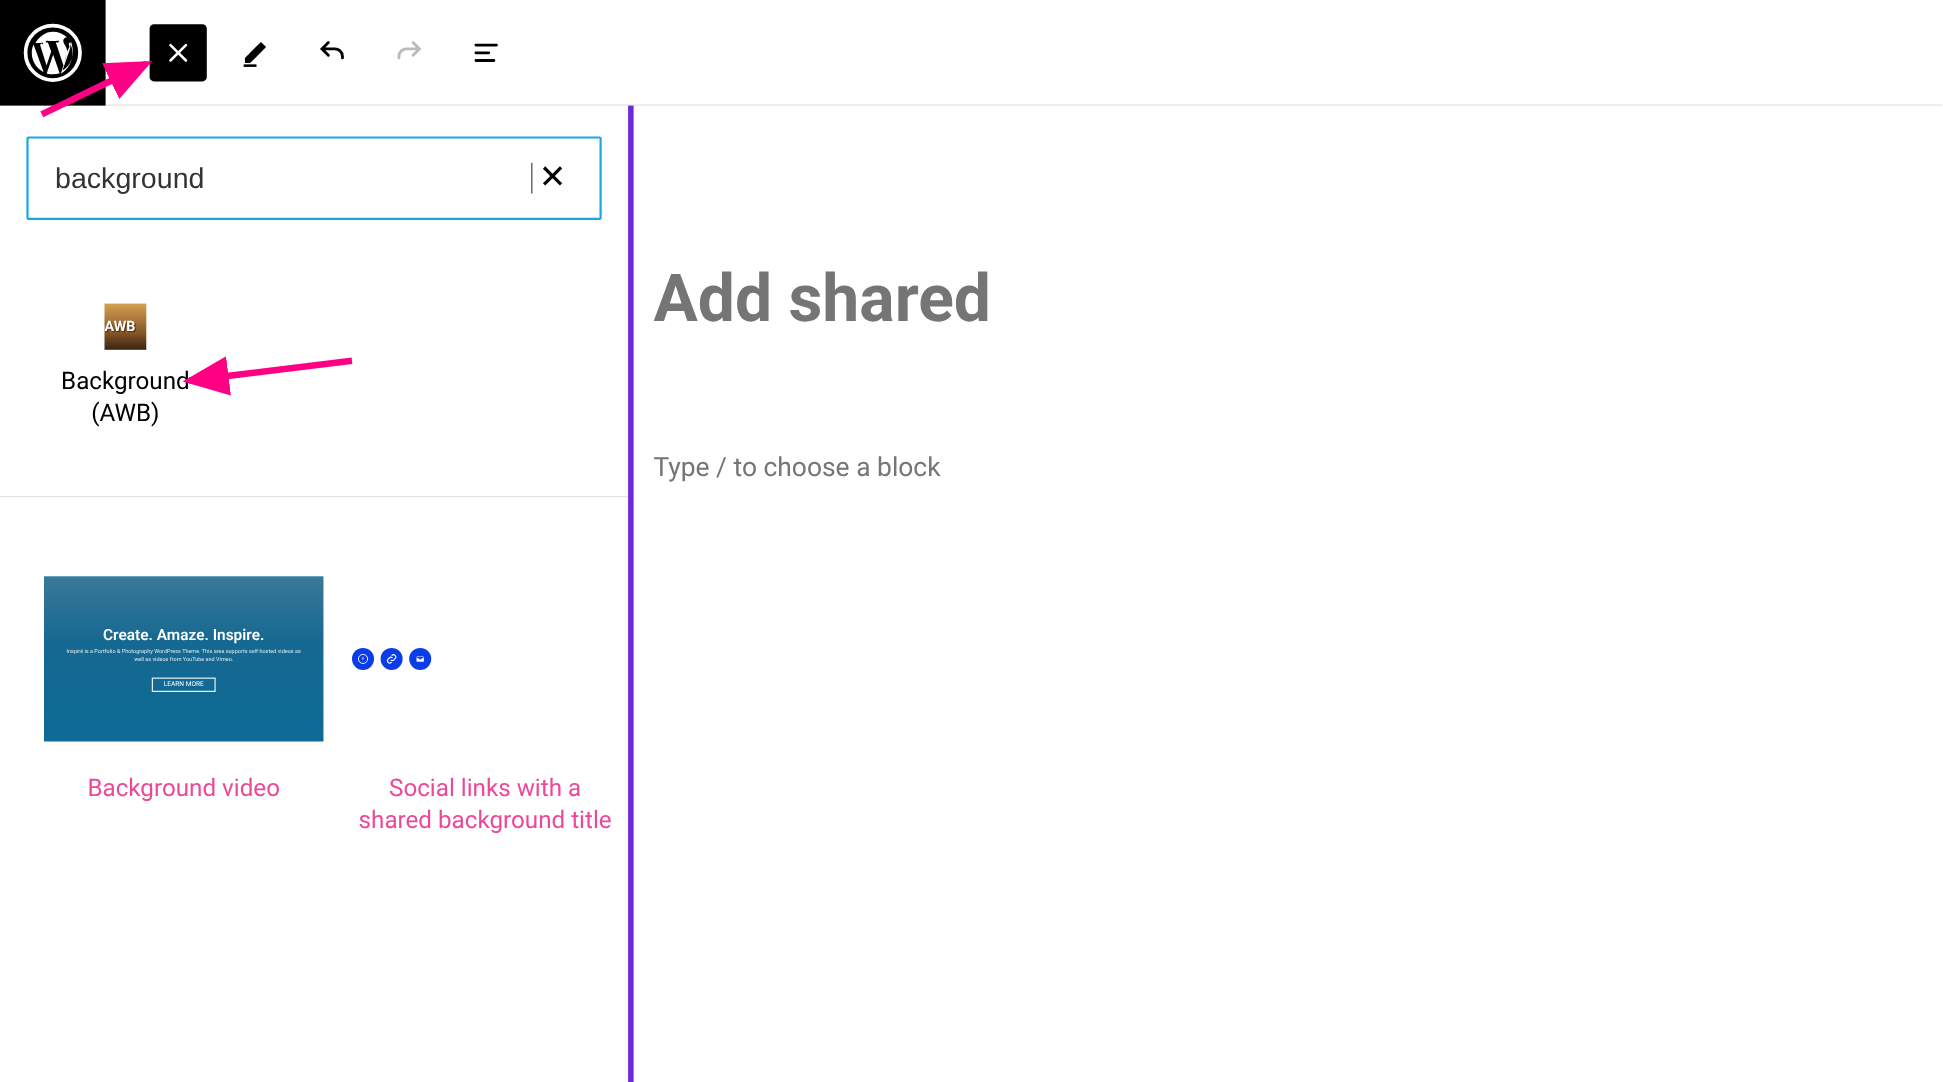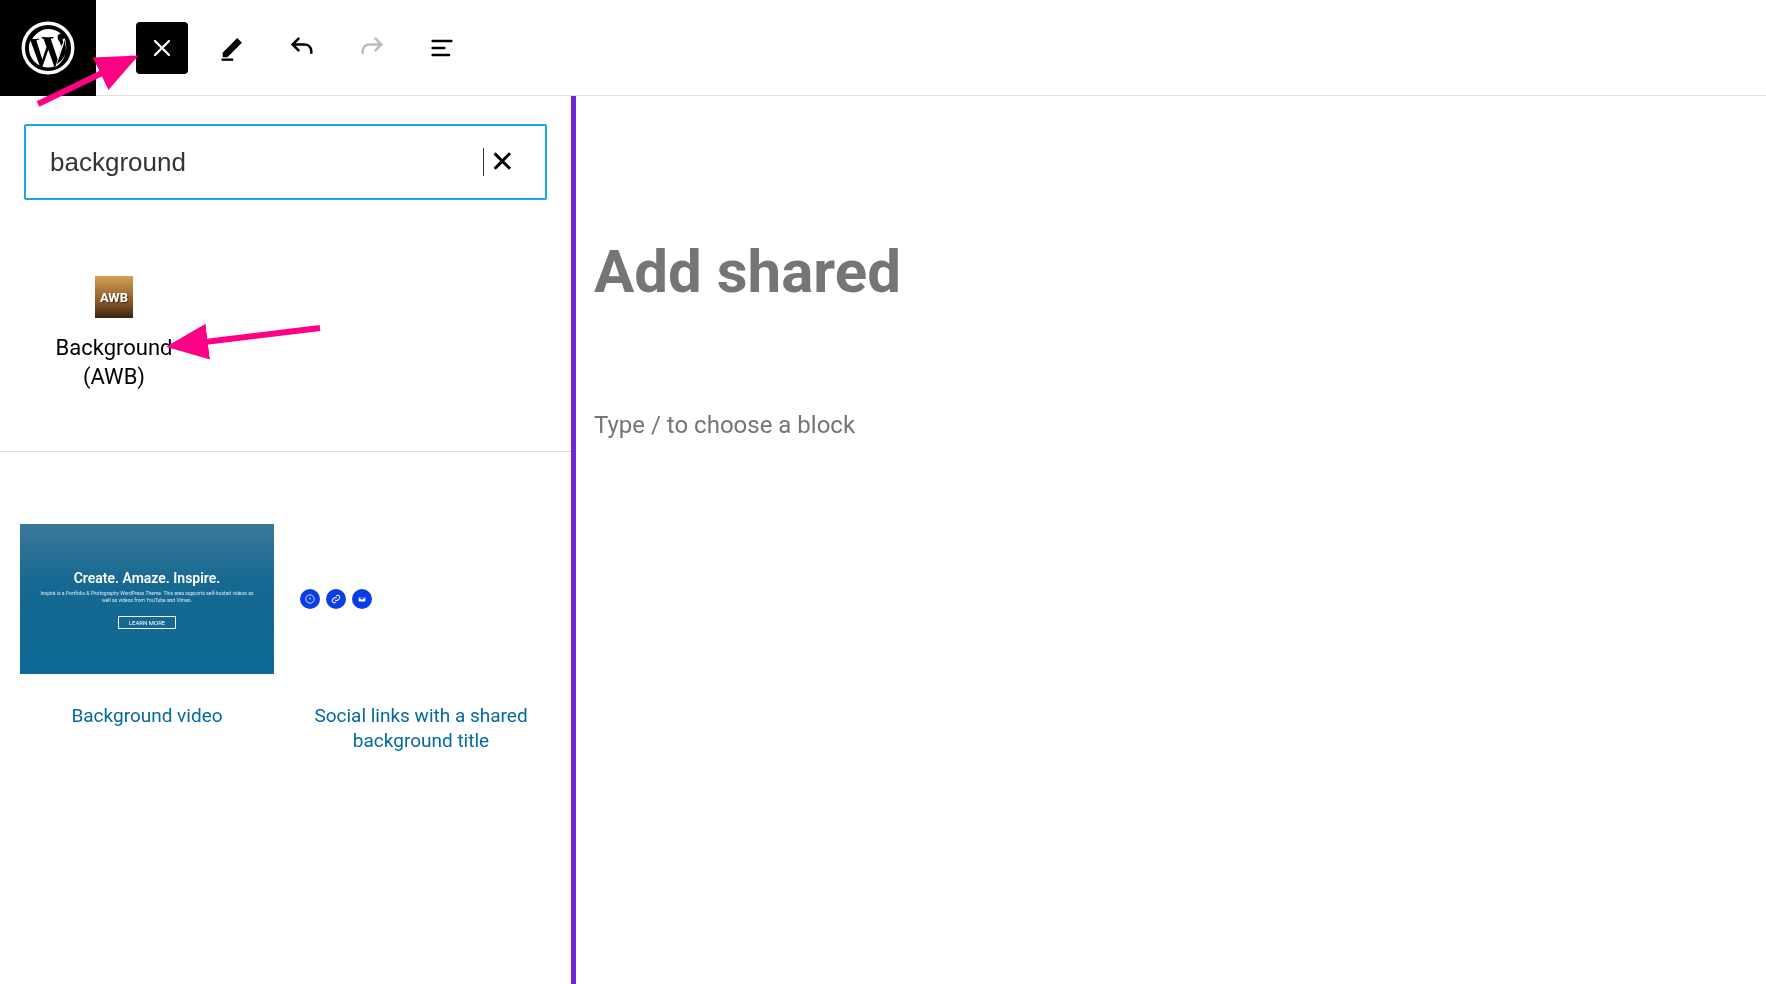--- a/index.html
+++ b/index.html
@@ -17,37 +17,37 @@
     
     .sidebar { width: 576px; border-right: 5px solid #6d28d9; display: flex; flex-direction: column; }
     
     .search-wrap { padding: 28px 24px 20px; }
     .search-box { position: relative; border: 2px solid #18a7e0; border-radius: 2px; height: 76px; display: flex; align-items: center; padding: 0 24px; }
     .search-input { flex: 1; border: none; outline: none; font-size: 26px; color: #333; background: transparent; }
     .search-clear { background: none; border: none; font-size: 30px; cursor: pointer; color: #000; padding: 0 6px; line-height: 1; }
     
     .results { padding: 40px 24px 24px; }
     .result-item { width: 180px; display: flex; flex-direction: column; align-items: center; cursor: pointer; padding: 16px; }
-    .result-icon { width: 38px; height: 42px; background: linear-gradient(to bottom, #d4a050 0%, #8b5a2b 60%, #3a2412 100%); display:flex; align-items:center; justify-content:center; margin-bottom:16px;}
+    .result-icon { width: 38px; height: 42px; background: linear-gradient(to bottom, #d4a050 0%, #8b5a2b 60%, #3a2412 100%); display:flex; align-items:center; margin-bottom:16px;}
     .result-icon-text { color: #fff; font-weight: bold; font-size: 13px; text-shadow: 1px 1px 1px rgba(0,0,0,0.5); }
     .result-label { text-align: center; font-size: 22px; color: #000; line-height: 1.3; }
     
     .divider { height: 1px; background: #e0e0e0; margin-top: 20px; }
     
-    .patterns { padding: 72px 20px; display: flex; gap: 20px; }
+    .patterns { padding: 72px 40px; display: flex; gap: 20px; }
     .pattern-item { display: flex; flex-direction: column; align-items: center; cursor: pointer; }
     .pattern-preview { width: 254px; height: 150px; background: #1a7aa8; margin-bottom: 30px; position: relative; overflow: hidden; }
     .pattern-preview-inner { position: absolute; inset: 0; background: linear-gradient(to bottom, rgba(80,120,140,0.6) 0%, rgba(20,100,140,0.8) 40%, #0d6b95 100%); display: flex; flex-direction: column; align-items: center; justify-content: center; color: #fff; }
     .pattern-preview-title { font-size: 14px; font-weight: 600; margin-bottom: 4px; }
     .pattern-preview-sub { font-size: 5px; opacity: 0.85; text-align: center; padding: 0 20px; line-height: 1.4; }
     .pattern-preview-btn { border: 1px solid #fff; padding: 2px 10px; font-size: 6px; margin-top: 12px; }
     
     .pattern-social { width: 254px; height: 150px; display: flex; align-items: center; justify-content: flex-start; gap: 6px; padding-left: 6px; margin-bottom: 30px; }
     .social-circle { width: 20px; height: 20px; border-radius: 50%; background: #0a3de8; display: flex; align-items: center; justify-content: center; color: #fff; font-size: 10px; }
-    .pattern-label { text-align: center; font-size: 19px; color: #0369a1; line-height: 1.3; max-width: 240px; }
+    .pattern-label { text-align: center; font-size: 22px; color: #ec4899; line-height: 1.3; max-width: 240px; }
     
     .editor { flex: 1; padding: 140px 18px 0; }
     .title-placeholder { font-size: 60px; font-weight: 700; color: #757575; margin-bottom: 104px; }
     .block-placeholder { font-size: 24px; color: #757575; }
     
     .arrow1 { position: absolute; top: 48px; left: 28px; }
     .arrow2 { position: absolute; top: 322px; left: 160px; }
     
     .cursor-line { display: inline-block; width: 1px; height: 28px; background: #333; vertical-align: middle; }
   </style>

